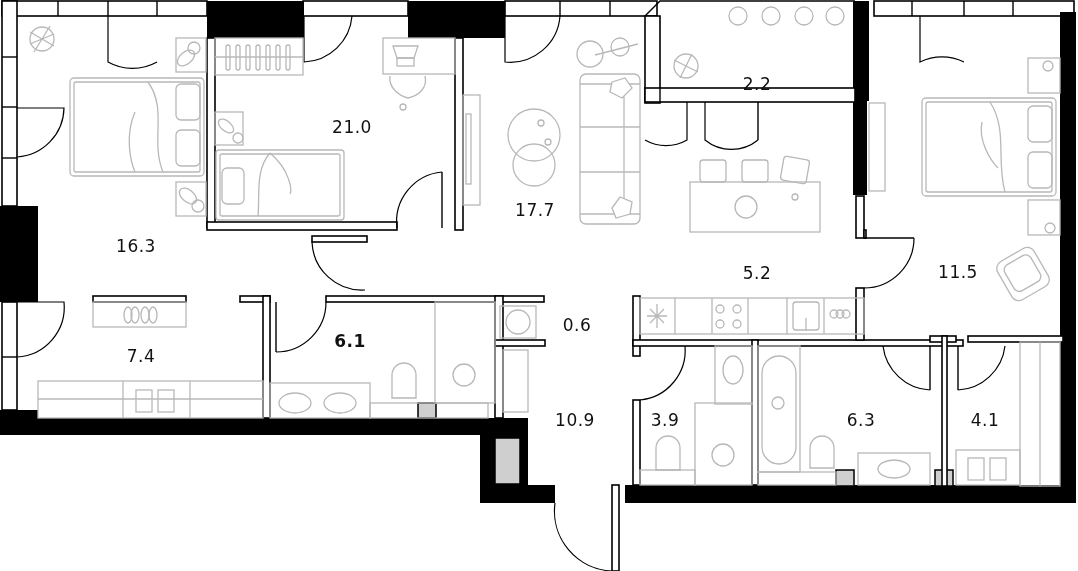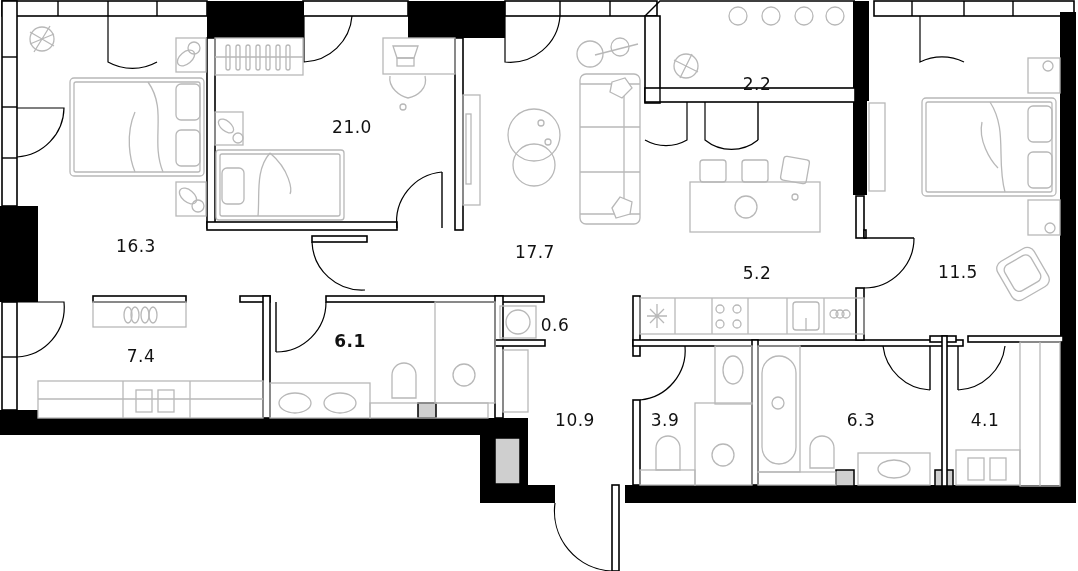--- a/index.html
+++ b/index.html
@@ -310,24 +310,24 @@
     </g>
     <rect class="furn" x="956" y="450" width="64" height="35"></rect>
     <rect class="furn" x="968" y="458" width="16" height="22"></rect>
     <rect class="furn" x="990" y="458" width="16" height="22"></rect>
   </g>
 </svg>
 
 <div id="labels">
   <div class="label" style="left: 136px; top: 246px;">16.3</div>
   <div class="label" style="left: 352px; top: 127px;">21.0</div>
-  <div class="label" style="left: 535px; top: 210px; margin-top: 42px;">17.7</div>
+  <div class="label" style="left: 535px; top: 210px;">17.7</div>
   <div class="label" style="left: 757px; top: 56px; margin-top: 28px;">2.2</div>
   <div class="label" style="left: 757px; top: 273px;">5.2</div>
   <div class="label" style="left: 958px; top: 272px;">11.5</div>
   <div class="label" style="left: 141px; top: 356px; text-align: right;">7.4</div>
   <div class="label" style="left: 350px; top: 341px; font-weight: bold;">6.1</div>
-  <div class="label" style="left: 555px; top: 325px;">0.6</div>
+  <div class="label" style="left: 577px; top: 325px;">0.6</div>
   <div class="label" style="left: 575px; top: 420px;">10.9</div>
   <div class="label" style="left: 665px; top: 420px;">3.9</div>
   <div class="label" style="left: 861px; top: 420px;">6.3</div>
   <div class="label" style="left: 985px; top: 420px;">4.1</div>
 </div>
 
 </body></html>

